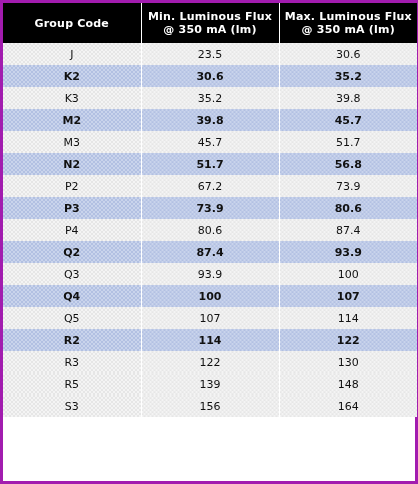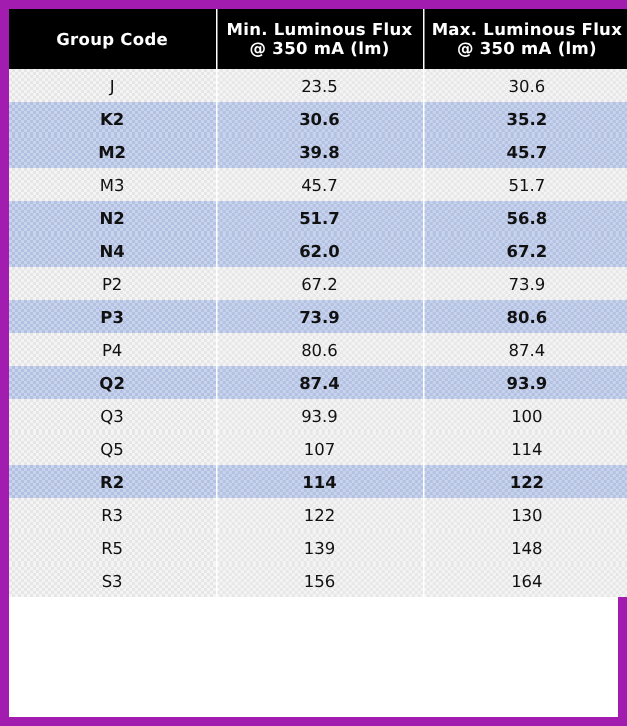--- a/index.html
+++ b/index.html
@@ -12,21 +12,21 @@
     height: 484px;
     overflow: hidden;
     font-family: "DejaVu Sans", "Liberation Sans", sans-serif;
   }
 
   
   #flux-bin-table {
     box-sizing: border-box;
     width: 418px;
     height: 484px;
-    border: 6px solid #a21caf;
+    border: 3px solid #a21caf;
     background: #ffffff;
   }
 
   table.bin-table {
     border-collapse: collapse;
     width: 100%;
     table-layout: fixed;
   }
 
   
@@ -122,40 +122,40 @@
         <tr class="row-light">
           <td>J</td>
           <td>23.5</td>
           <td>30.6</td>
         </tr>
         <tr class="row-blue">
           <td>K2</td>
           <td>30.6</td>
           <td>35.2</td>
         </tr>
+        <tr class="row-light">
+          <td>K3</td>
+          <td>35.2</td>
+          <td>39.8</td>
+        </tr>
         <tr class="row-blue">
           <td>M2</td>
           <td>39.8</td>
           <td>45.7</td>
         </tr>
         <tr class="row-light">
           <td>M3</td>
           <td>45.7</td>
           <td>51.7</td>
         </tr>
         <tr class="row-blue">
           <td>N2</td>
           <td>51.7</td>
           <td>56.8</td>
         </tr>
-        <tr class="row-blue">
-          <td>N4</td>
-          <td>62.0</td>
-          <td>67.2</td>
-        </tr>
         <tr class="row-light">
           <td>P2</td>
           <td>67.2</td>
           <td>73.9</td>
         </tr>
         <tr class="row-blue">
           <td>P3</td>
           <td>73.9</td>
           <td>80.6</td>
         </tr>
@@ -167,20 +167,25 @@
         <tr class="row-blue">
           <td>Q2</td>
           <td>87.4</td>
           <td>93.9</td>
         </tr>
         <tr class="row-light">
           <td>Q3</td>
           <td>93.9</td>
           <td>100</td>
         </tr>
+        <tr class="row-blue">
+          <td>Q4</td>
+          <td>100</td>
+          <td>107</td>
+        </tr>
         <tr class="row-light">
           <td>Q5</td>
           <td>107</td>
           <td>114</td>
         </tr>
         <tr class="row-blue">
           <td>R2</td>
           <td>114</td>
           <td>122</td>
         </tr>

